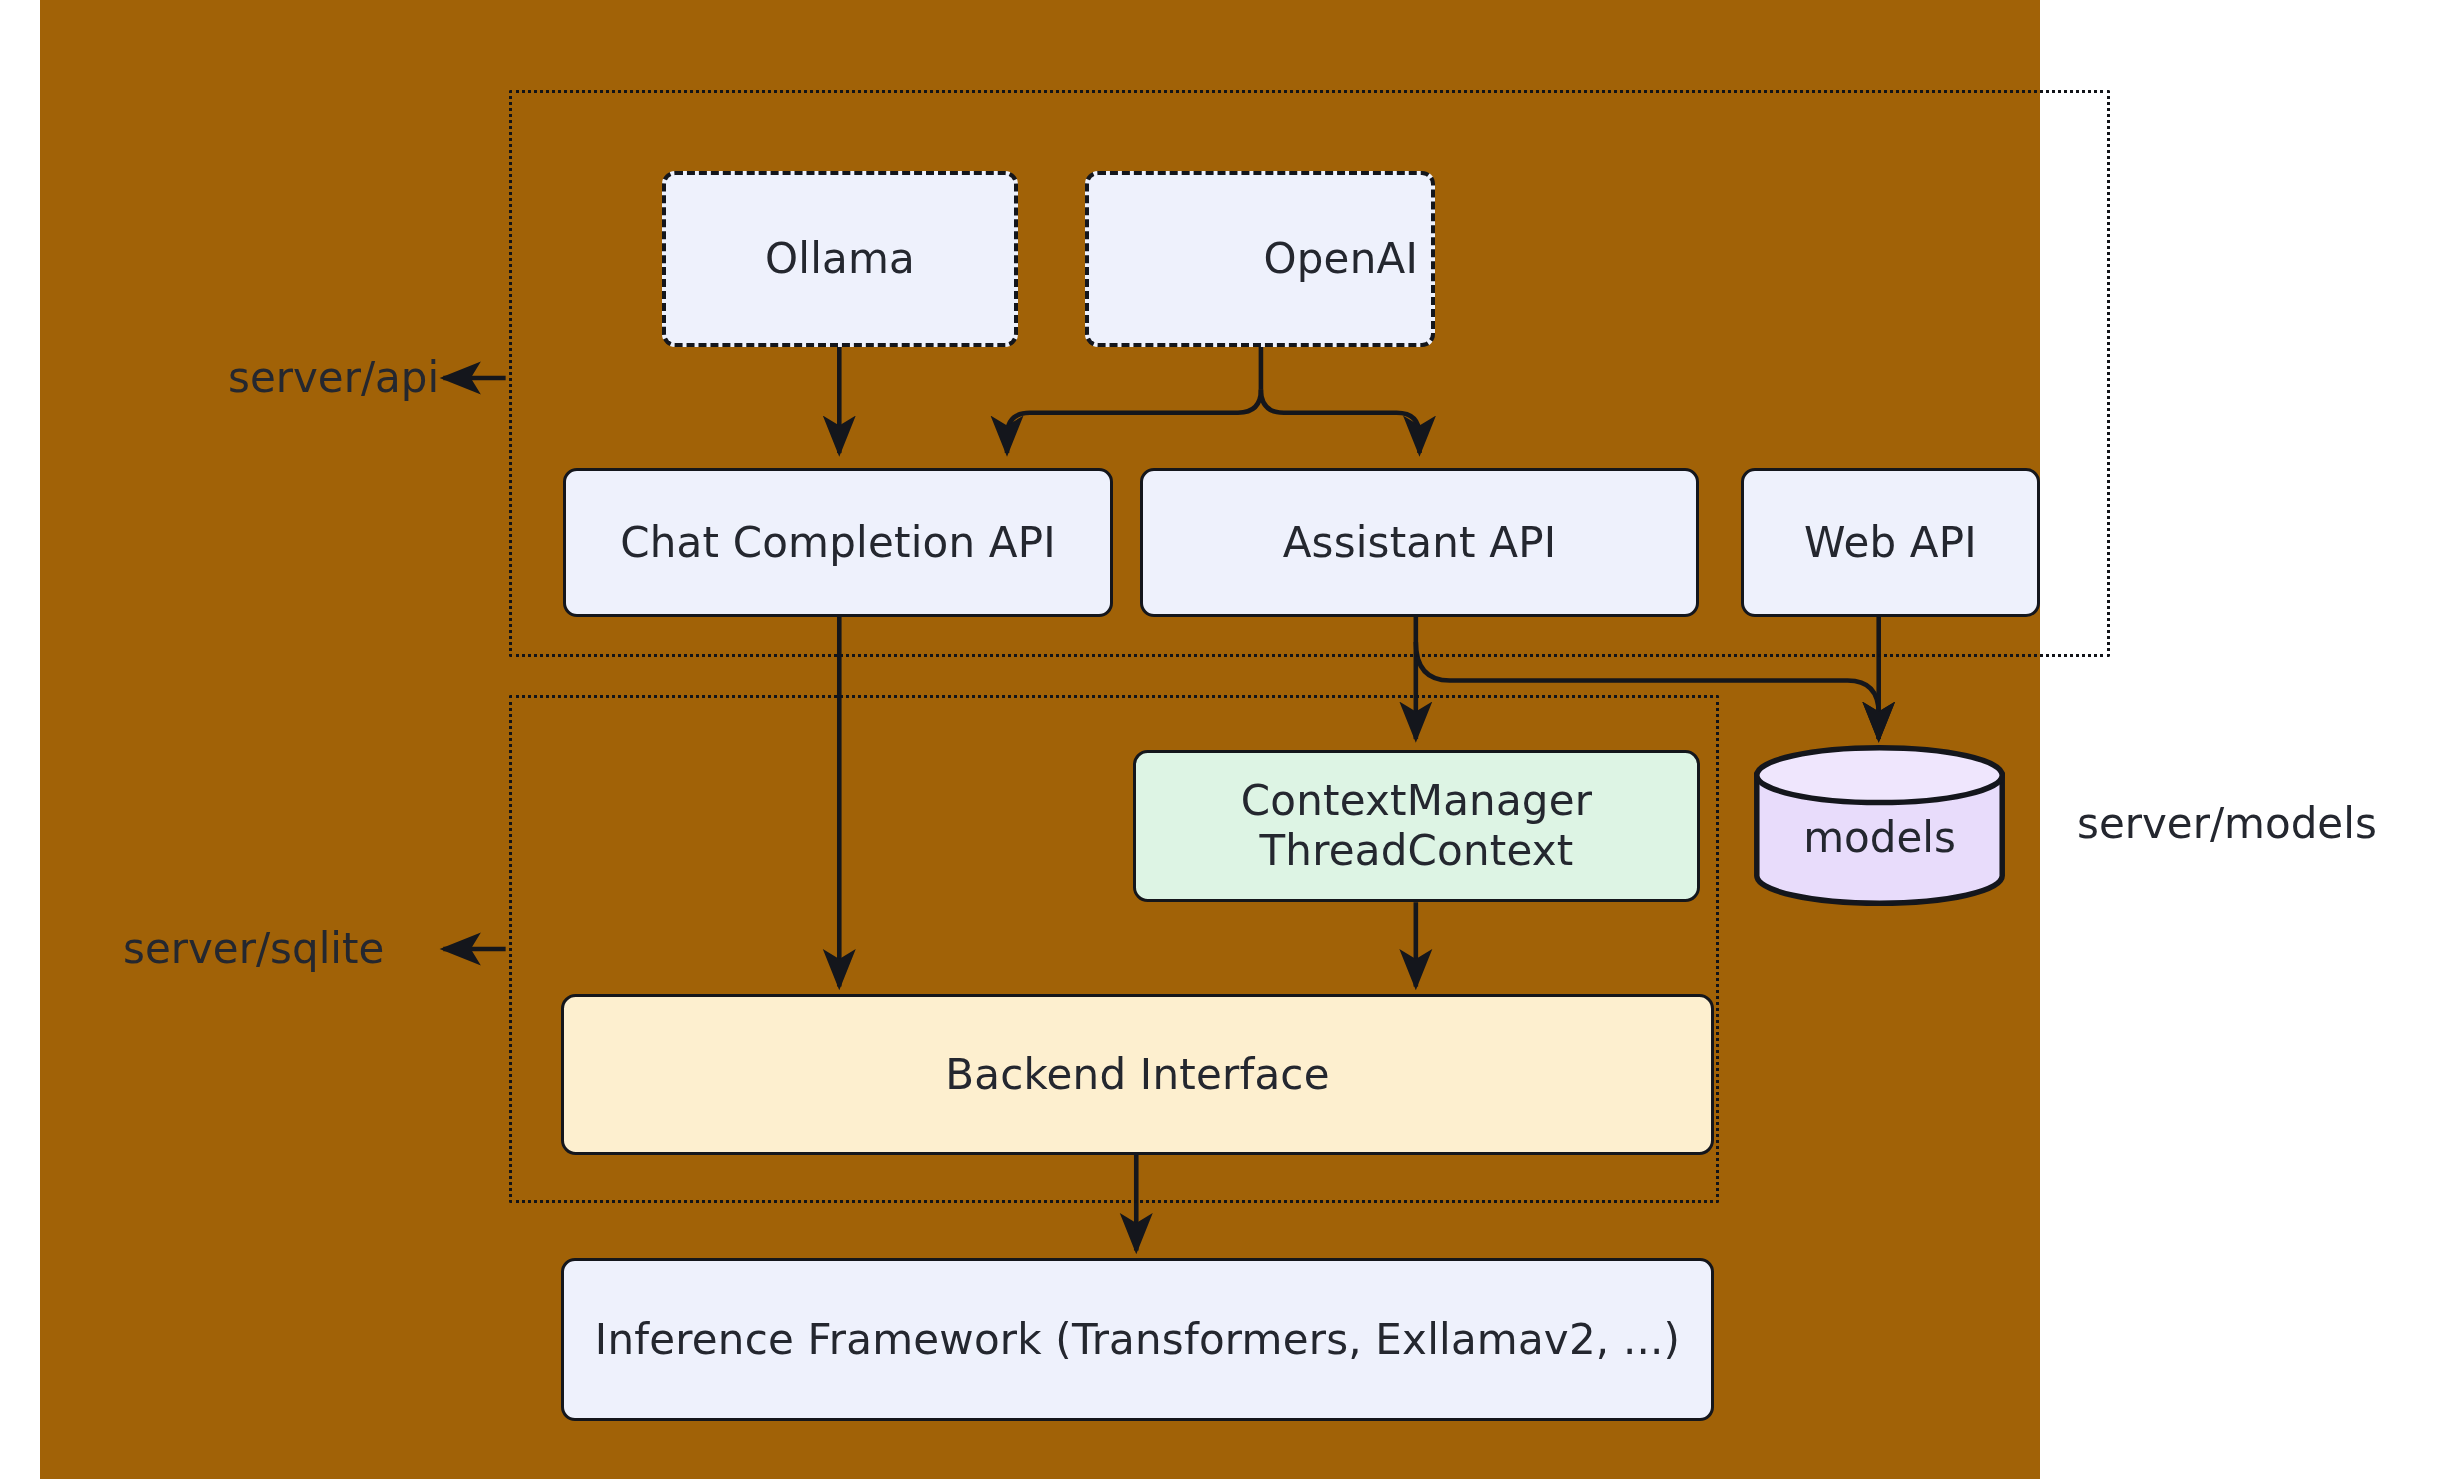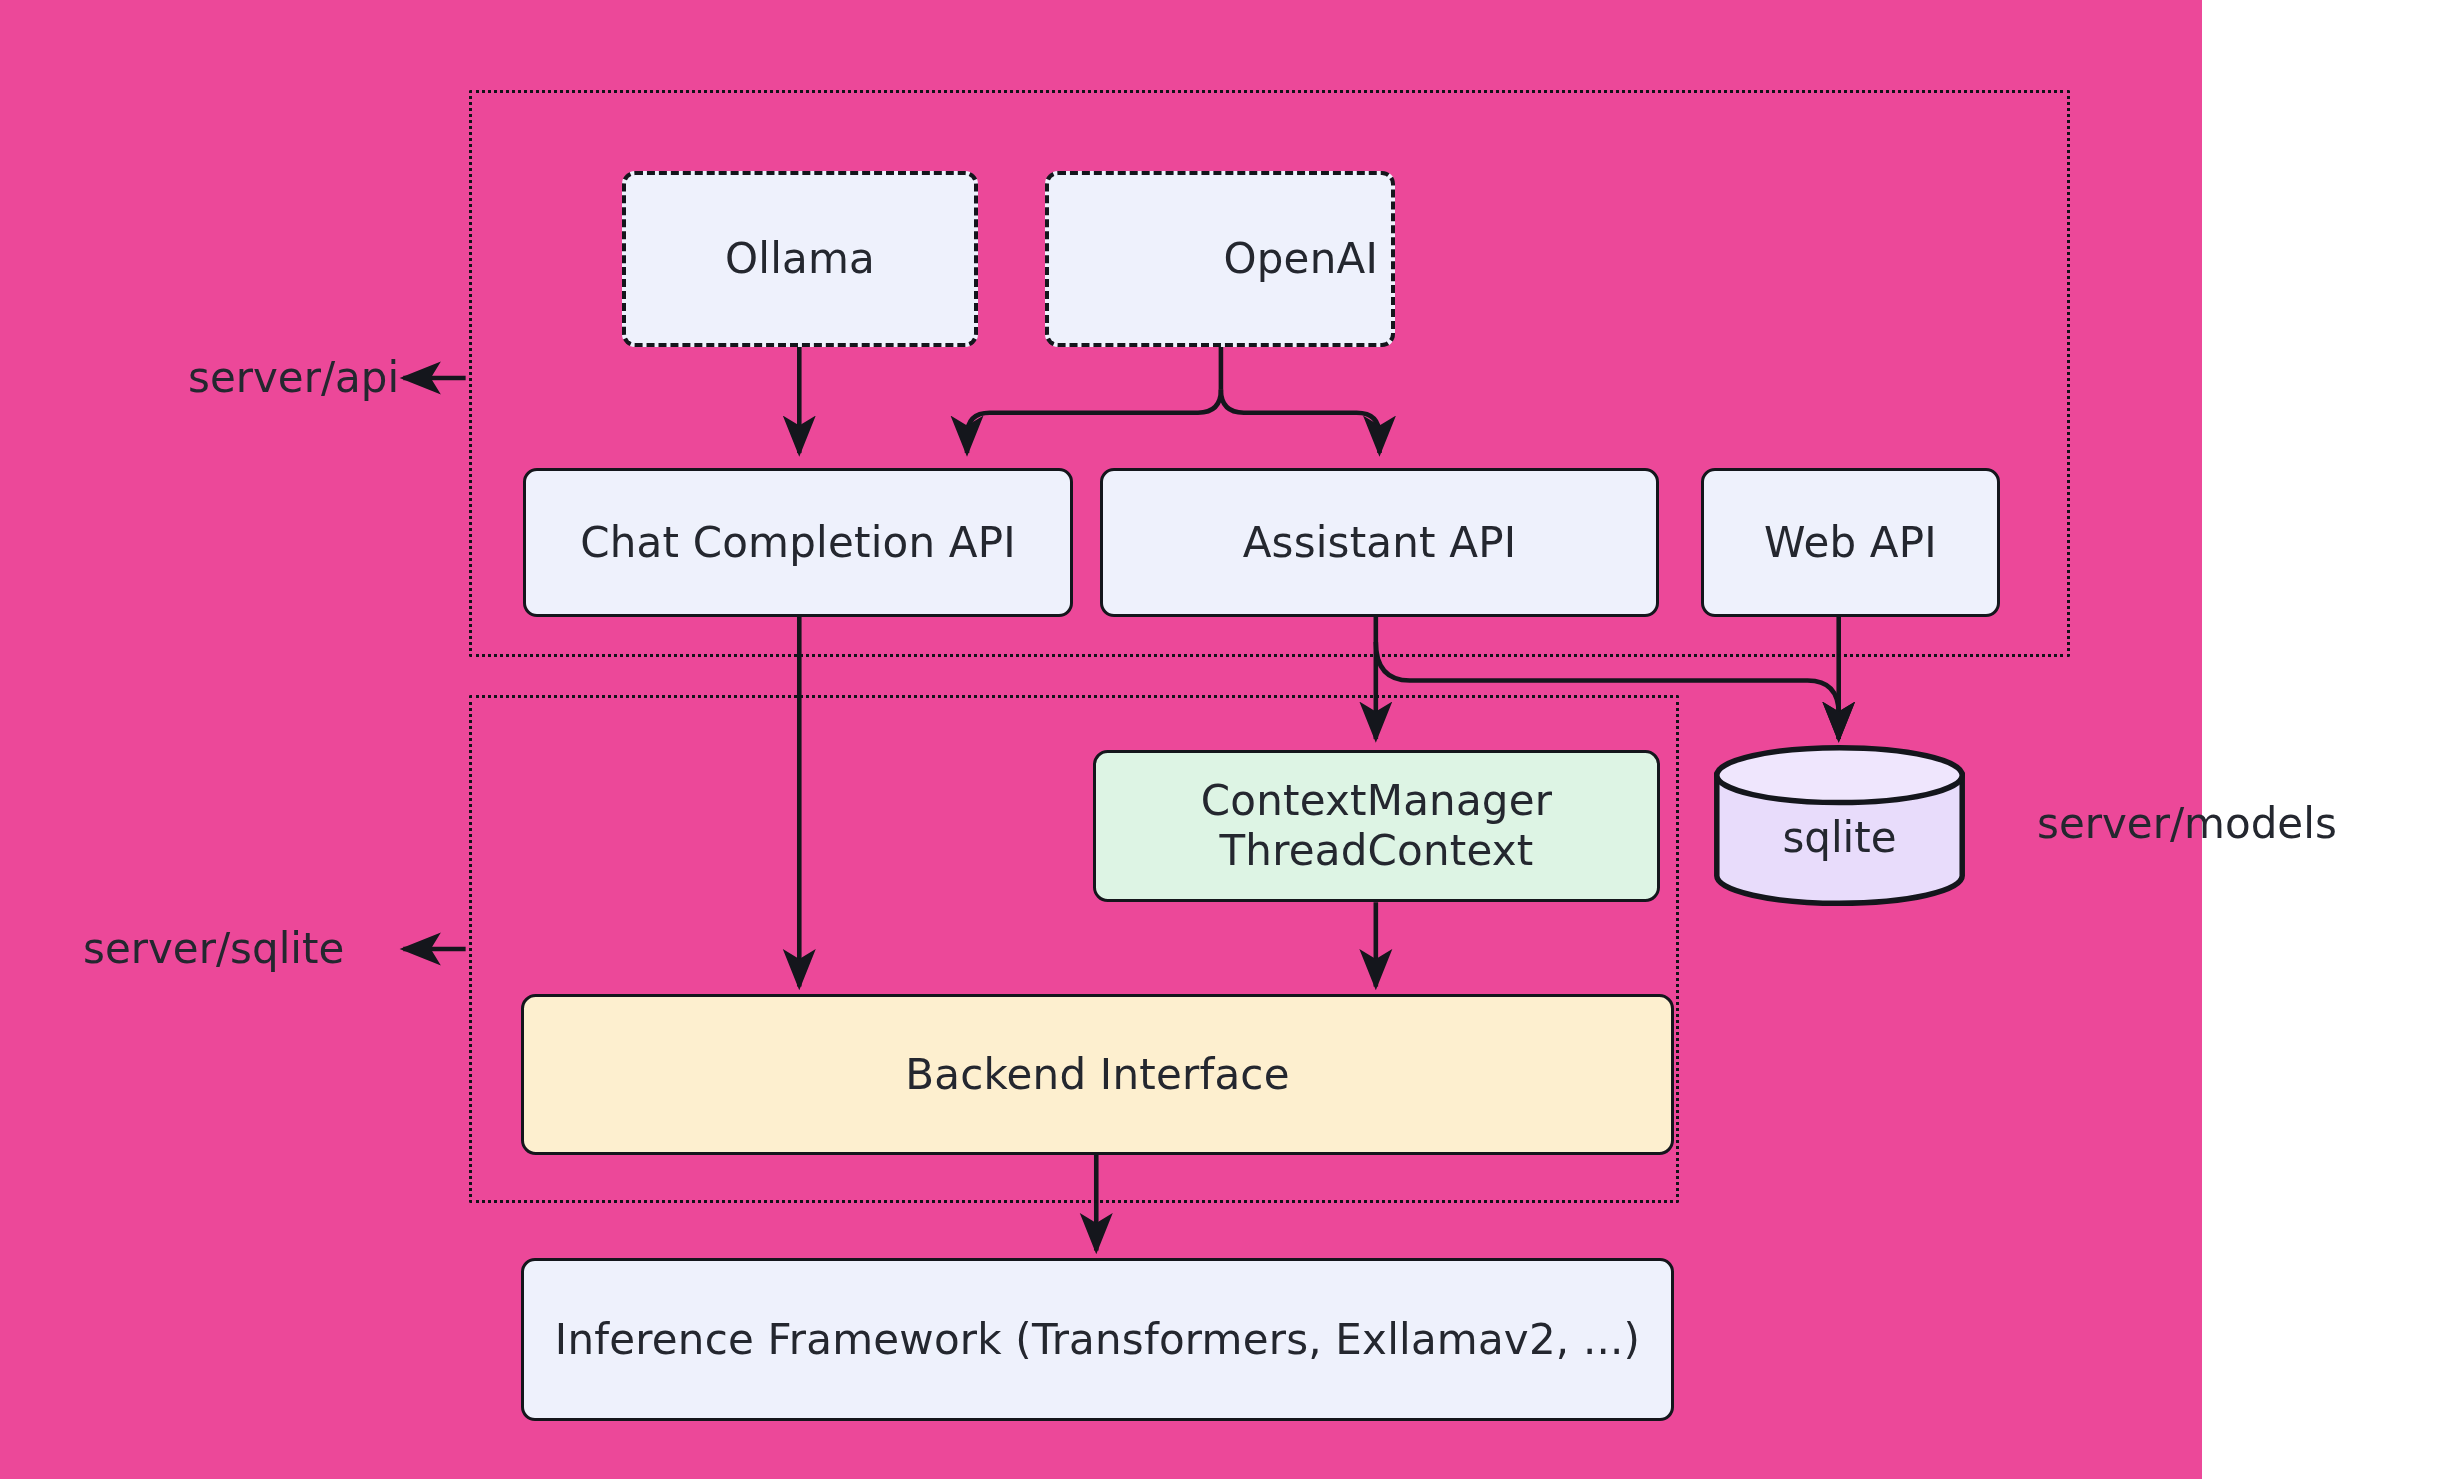--- a/index.html
+++ b/index.html
@@ -9,23 +9,24 @@
     background: #ffffff;
   }
   body {
     font-family: "DejaVu Sans", "Liberation Sans", sans-serif;
     width: 2462px;
     height: 1480px;
     overflow: hidden;
   }
   #canvas {
     position: relative;
-    width: 2202px;
+    width: 2000px;
     height: 1480px;
-    background: #ec4899;
+    background: #a16207;
+    margin-left: 40px;
   }
   #edges {
     position: absolute;
     left: 0;
     top: 0;
     width: 2462px;
     height: 1480px;
     pointer-events: none;
   }
 
@@ -165,21 +166,21 @@
   <div class="node fill-green" style="left:1093px; top:750px; width:567px; height:152px;">
     <span class="label">ContextManager
 ThreadContext</span>
   </div>
 
   <div class="cylinder" style="left:1711px; top:744px; width:257px; height:163px;">
     <svg width="257" height="163" viewBox="0 0 280 178" xmlns="http://www.w3.org/2000/svg">
       <path d="M 6 34 L 6 144 A 134 30 0 0 0 274 144 L 274 34 Z" fill="#e8dcfb" stroke="#14161c" stroke-width="6"></path>
       <ellipse cx="140" cy="34" rx="134" ry="30" fill="#efe6fd" stroke="#14161c" stroke-width="6"></ellipse>
     </svg>
-    <div class="cyl-text">sqlite</div>
+    <div class="cyl-text">models</div>
   </div>
 
   <div class="node fill-yellow" style="left:521px; top:994px; width:1153px; height:161px;">
     <span class="label">Backend Interface</span>
   </div>
 
   <div class="node fill-blue" style="left:521px; top:1258px; width:1153px; height:163px;justify-content:center;">
     <span class="label">Inference Framework (Transformers, Exllamav2, ...)</span>
   </div>
 

